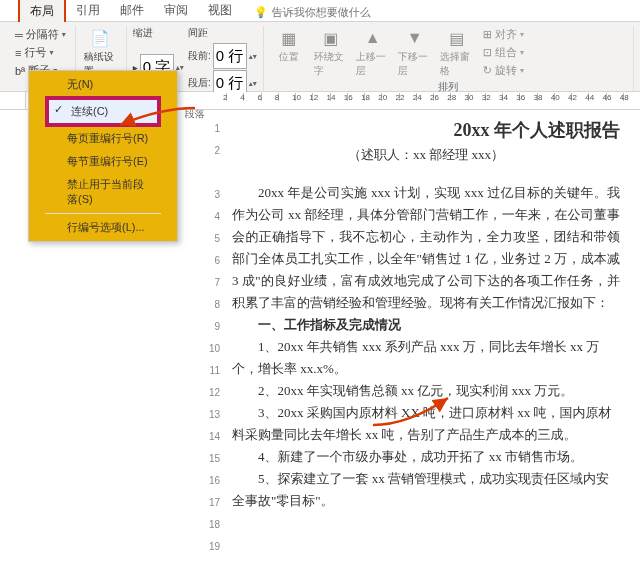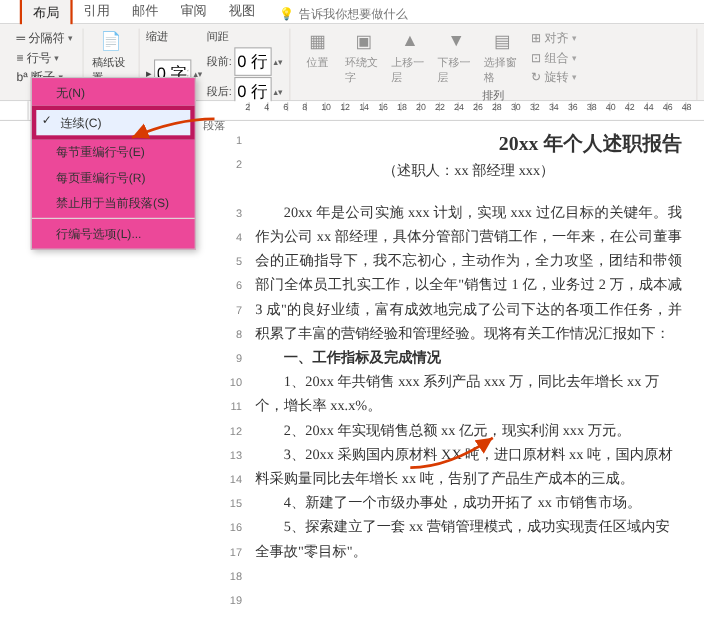--- a/index.html
+++ b/index.html
@@ -12,21 +12,21 @@
 .group-body{flex:1;display:flex;gap:4px;align-items:flex-start}
 .group-label{font-size:10px;color:#666;text-align:center;padding-bottom:2px}
 .btn-col{display:flex;flex-direction:column;gap:1px}
 .btn{display:flex;align-items:center;gap:3px;font-size:11px;color:#444;padding:1px 3px}
 .caret{font-size:8px;color:#666}
 .spin{display:flex;align-items:center;gap:2px;font-size:10px}
 .spin input{width:34px;height:16px;font-size:15px;border:1px solid #ababab;padding:12px 2px;background:#fff}
 .spin-lbl{font-size:10px;color:#444}
 .big-btn{display:flex;flex-direction:column;align-items:center;width:38px;padding:2px;font-size:10px;color:#444;gap:2px}
 .big-btn .ico{width:20px;height:20px;display:flex;align-items:center;justify-content:center;font-size:16px}
-.dropdown{position:absolute;left:28px;top:48px;background:#ec4899;border:1px solid #c6c6c6;box-shadow:2px 2px 6px rgba(0,0,0,.25);width:150px;z-index:10;padding:2px 0}
+.dropdown{position:absolute;left:28px;top:48px;background:#eab308;border:1px solid #c6c6c6;box-shadow:2px 2px 6px rgba(0,0,0,.25);width:150px;z-index:10;padding:2px 16px}
 .dd-item{padding:4px 8px 4px 22px;font-size:11px;color:#333;position:relative}
 .dd-item.selected{background:#e8f0fe;border:4px solid #be185d}
 .dd-item.selected::before{content:"✓";position:absolute;left:5px;top:3px;color:#333}
 .dd-sep{height:1px;background:#e1dfdd;margin:2px 0}
 .ruler{height:18px;background:#fff;border-bottom:1px solid #d4d4d4;display:flex;position:relative}
 .ruler-v{width:26px;border-right:1px solid #d4d4d4}
 .ruler-h{flex:1;position:relative;overflow:hidden;font-size:8px;color:#666}
 .ruler-h .marks{position:absolute;left:200px;top:1px;right:0;height:16px;display:flex}
 .mark{width:19px;text-align:center;font-size:8px;color:#555;border-left:1px solid #bbb;height:8px;position:relative}
 .mark span{position:absolute;top:0;left:-4px}
@@ -167,22 +167,22 @@
             <span class="caret">▾</span>
           </div>
       </div>
     </div>
     <div class="group-label">排列</div>
   </div>
 
   <div class="dropdown">
     <div class="dd-item">无(N)</div>
     <div class="dd-item selected">连续(C)</div>
+    <div class="dd-item">每页重编行号(R)</div>
     <div class="dd-item">每节重编行号(E)</div>
-    <div class="dd-item">每页重编行号(R)</div>
     <div class="dd-item">禁止用于当前段落(S)</div>
     <div class="dd-sep"></div>
     <div class="dd-item">行编号选项(L)...</div>
   </div>
 </div>
 
 <svg class="arrow1" width="90" height="30">
     <defs>
       <marker id="ah1" markerWidth="8" markerHeight="8" refX="6" refY="3" orient="auto">
         <path d="M0,0 L6,3 L0,6 Z" fill="#d83b01"></path>

